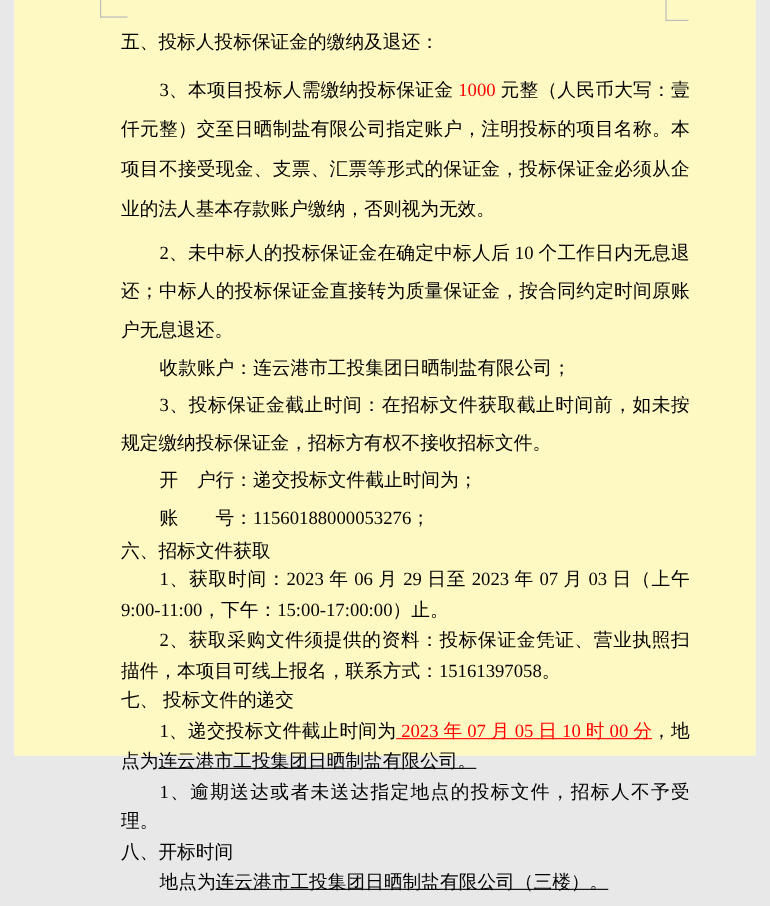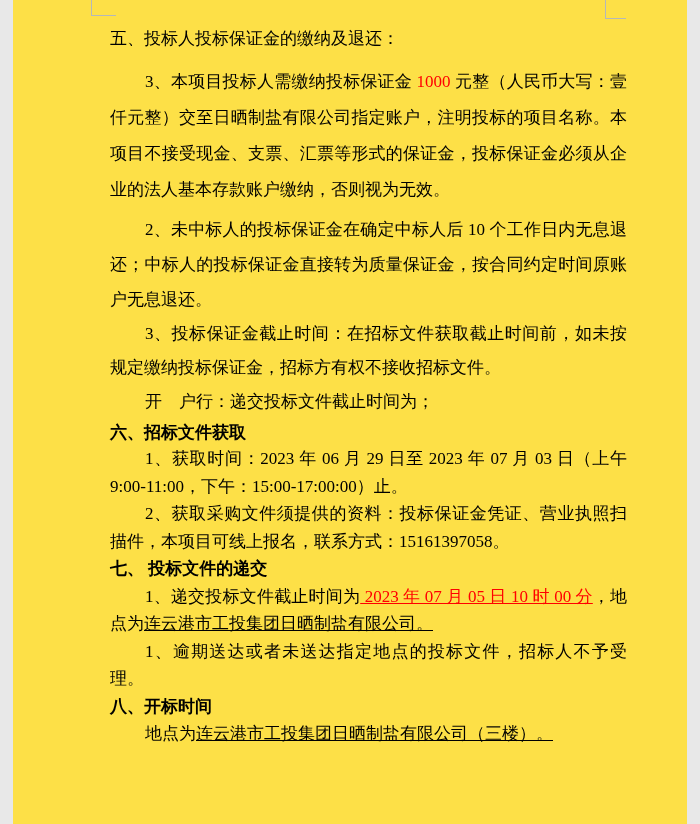--- a/index.html
+++ b/index.html
@@ -3,33 +3,33 @@
 <meta charset="utf-8">
 <style>
   * { margin:0; padding:0; box-sizing:border-box; }
   html,body { width:700px; height:824px; overflow:hidden; }
   body {
     background:#e8e8e8;
     font-family:"Liberation Serif","DejaVu Serif",serif;
     position:relative;
   }
   .page {
-    position:absolute; left:13px; top:0; width:674px; height:824px;
-    background:#fde047;
+    position:absolute; left:13px; top:0; width:674px; height:687px;
+    background:#fef9c3;
   }
   
   .cropmark { position:absolute; border-left:1px solid #b4b8ba; border-bottom:1px solid #b4b8ba; }
   .cropmark.left  { left:78px;  top:0; width:25px; height:16px; }
   .cropmark.right { left:592px; top:0; width:21px; height:19px; }
 
   .doc {
     position:absolute; left:97px; top:28px; width:517px;
     font-size:17px; color:#000; text-align:justify;
   }
-  .h { font-weight:bold; line-height:27.5px; }
+  .h { font-weight:normal; line-height:27.5px; }
   .h5 { font-weight:normal; line-height:22px; margin-bottom:14px; }
   .h6 { line-height:24px; margin-top:2px; }
   .p  { text-indent:35px; }
   .s5p1 { line-height:36px; }
   .s5p2 { line-height:35px; margin-top:4px; }
   .s5p3 { line-height:35px; }
   .s5p4 { line-height:34px; }
   .s5p5 { line-height:34px; }
   .s5p6 { line-height:33px; }
   .s6p  { line-height:27.5px; }
@@ -45,25 +45,27 @@
   <div class="cropmark right"></div>
 
   <div class="doc">
 
     <div class="h5">五、投标人投标保证金的缴纳及退还：</div>
 
     <div class="p s5p1"><span>3、本项目投标人需缴纳投标保证金 </span><span class="red">1000</span><span> 元整（人民币大写：壹仟元整）交至日晒制盐有限公司指定账户，注明投标的项目名称。本项目不接受现金、支票、汇票等形式的保证金，投标保证金必须从企业的法人基本存款账户缴纳，否则视为无效。</span></div>
 
     <div class="p s5p2">2、未中标人的投标保证金在确定中标人后 10 个工作日内无息退还；中标人的投标保证金直接转为质量保证金，按合同约定时间原账户无息退还。</div>
 
+    <div class="p s5p3">收款账户：连云港市工投集团日晒制盐有限公司；</div>
 
     <div class="p s5p4">3、投标保证金截止时间：在招标文件获取截止时间前，如未按规定缴纳投标保证金，招标方有权不接收招标文件。</div>
 
     <div class="p s5p5">开　户行：递交投标文件截止时间为；</div>
 
+    <div class="p s5p6">账　　号：11560188000053276；</div>
 
     <div class="h h6">六、招标文件获取</div>
 
     <div class="p s6p">1、获取时间：2023 年 06 月 29 日至 2023 年 07 月 03 日（上午 9:00-11:00，下午：15:00-17:00:00）止。</div>
 
     <div class="p s6p">2、获取采购文件须提供的资料：投标保证金凭证、营业执照扫描件，本项目可线上报名，联系方式：15161397058。</div>
 
     <div class="h s6p">七、 投标文件的递交</div>
 
     <div class="p s6p"><span>1、递交投标文件截止时间为</span><span class="red u">&nbsp;2023 年 07 月 05 日 10 时 00 分</span><span>，地点为</span><span class="u">连云港市工投集团日晒制盐有限公司。</span></div>

